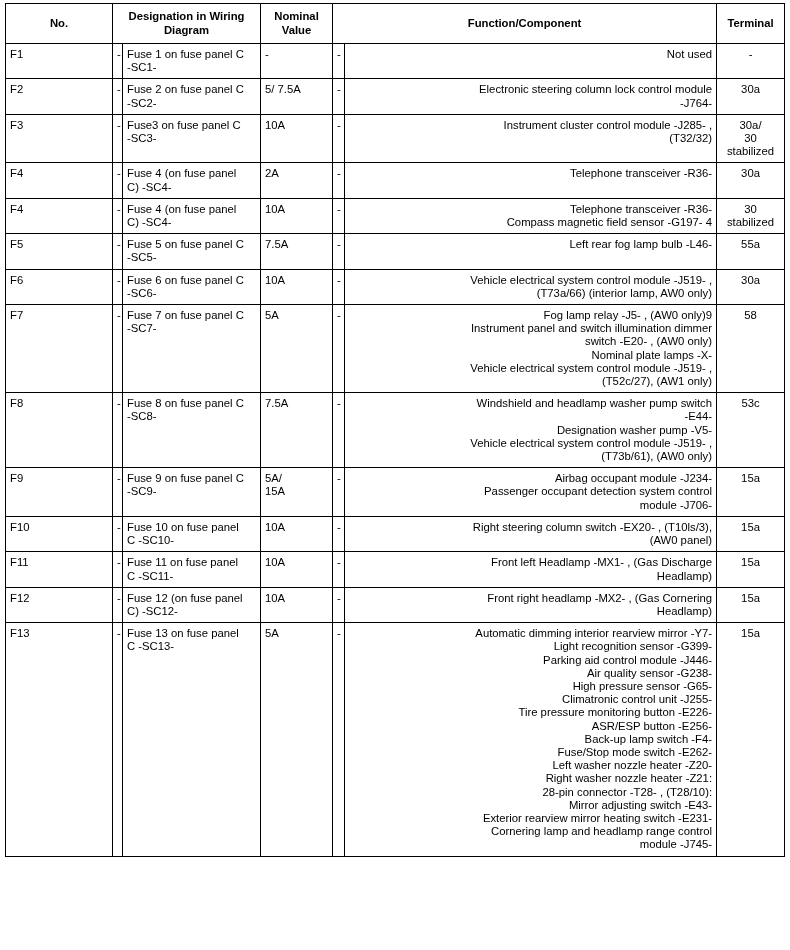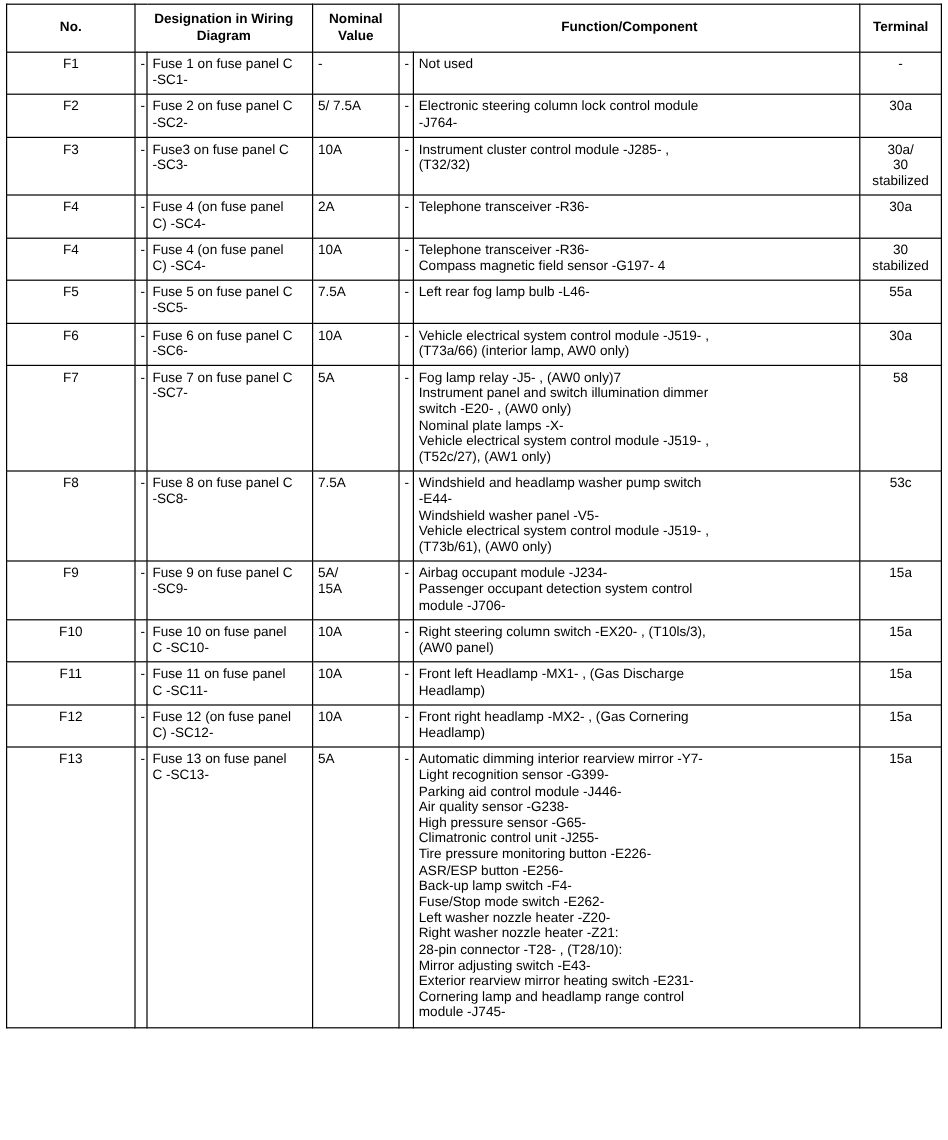--- a/index.html
+++ b/index.html
@@ -45,21 +45,20 @@
   }
   col.c-no { width: 107px; }
   col.c-dash1 { width: 10px; }
   col.c-desig { width: 138px; }
   col.c-nom { width: 72px; }
   col.c-dash2 { width: 12px; }
   col.c-func { width: 372px; }
   col.c-term { width: 68px; }
 
   td.no-cell {
-    text-align: center;
     vertical-align: top;
     padding-top: 5px;
   }
   td.dash-cell {
     text-align: left;
     padding-left: 2px;
     padding-right: 0;
     border-right: none;
     color: #000;
   }
@@ -67,20 +66,21 @@
     border-left: none;
     padding-left: 2px;
   }
   td.nom-cell {
     text-align: left;
     padding-left: 5px;
   }
   td.func-cell {
     border-left: none;
     padding-left: 2px;
+    text-align: right;
   }
   td.term-cell {
     text-align: center;
     vertical-align: top;
     padding-top: 5px;
   }
   .line { display: block; white-space: pre-wrap; }
 </style>
 </head>
 <body>
@@ -304,21 +304,21 @@
             <span class="line">Fuse 7 on fuse panel C</span>
             <span class="line">-SC7-</span>
           </td>
           <td class="nom-cell">
             <span class="line">5A</span>
           </td>
           <td class="dash-cell">
             <span class="line">-</span>
           </td>
           <td class="func-cell">
-            <span class="line">Fog lamp relay -J5- , (AW0 only)7</span>
+            <span class="line">Fog lamp relay -J5- , (AW0 only)9</span>
             <span class="line">Instrument panel and switch illumination dimmer</span>
             <span class="line">switch -E20- , (AW0 only)</span>
             <span class="line">Nominal plate lamps -X-</span>
             <span class="line">Vehicle electrical system control module -J519- ,</span>
             <span class="line">(T52c/27), (AW1 only)</span>
           </td>
           <td class="term-cell">
             <span class="line">58</span>
           </td>
         </tr>
@@ -335,21 +335,21 @@
           </td>
           <td class="nom-cell">
             <span class="line">7.5A</span>
           </td>
           <td class="dash-cell">
             <span class="line">-</span>
           </td>
           <td class="func-cell">
             <span class="line">Windshield and headlamp washer pump switch</span>
             <span class="line">-E44-</span>
-            <span class="line">Windshield washer panel -V5-</span>
+            <span class="line">Designation washer pump -V5-</span>
             <span class="line">Vehicle electrical system control module -J519- ,</span>
             <span class="line">(T73b/61), (AW0 only)</span>
           </td>
           <td class="term-cell">
             <span class="line">53c</span>
           </td>
         </tr>
         <tr>
           <td class="no-cell">
             <span class="line">F9</span>

